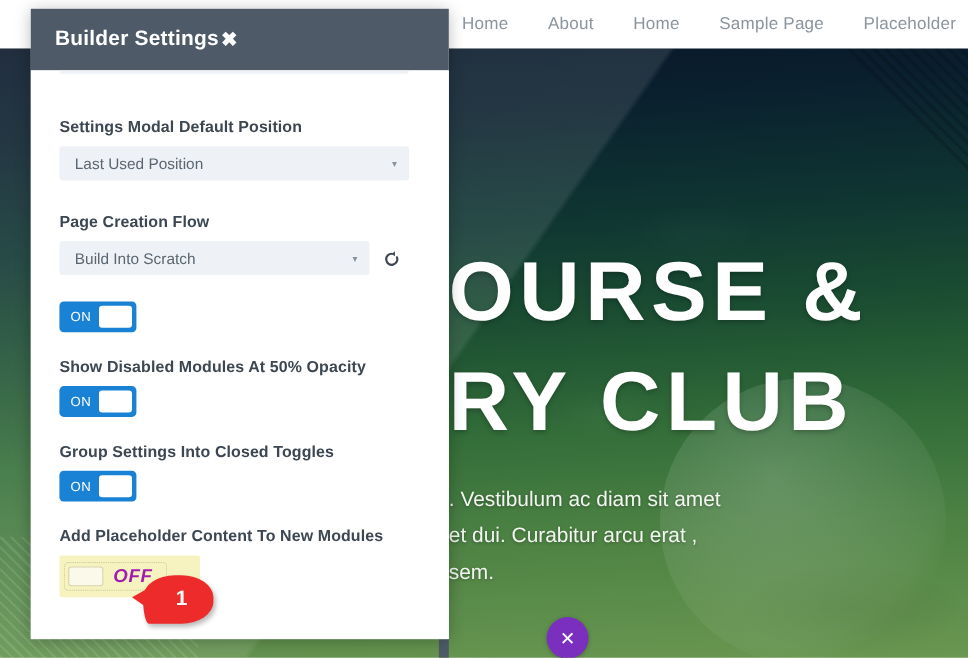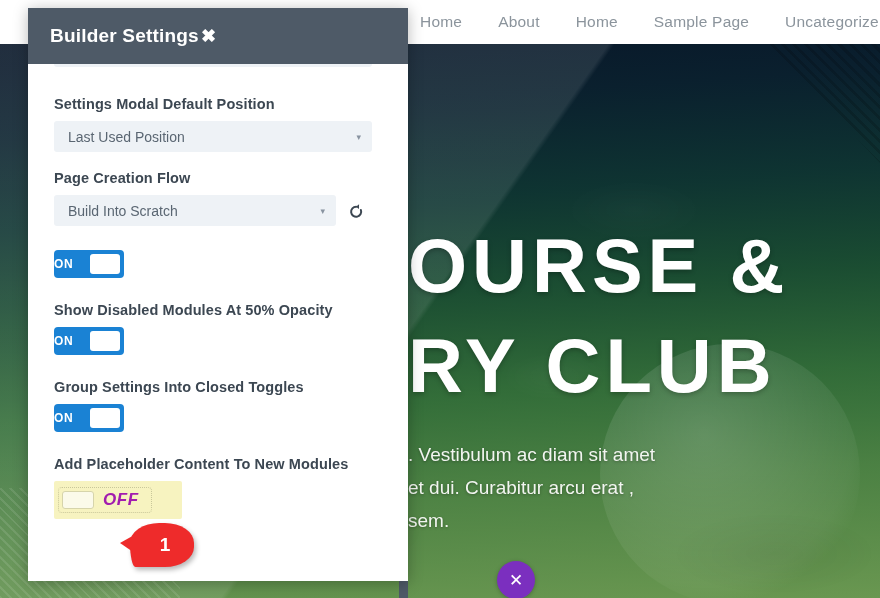--- a/index.html
+++ b/index.html
@@ -234,21 +234,21 @@
   .field-clipped {
     height: 14px;
     margin: 0 0 0 0;
     overflow: hidden;
   }
   .field-clipped .select-box {
     margin-top: -28px;
   }
 
   .field {
-    margin-top: 18px;
+    margin-top: 30px;
   }
 
   .field-label {
     font-size: 14.5px;
     font-weight: 700;
     color: #3c4752;
     letter-spacing: .1px;
     margin-bottom: 9px;
   }
 
@@ -308,22 +308,23 @@
     align-items: center;
   }
 
   .toggle.on {
     background: #1a82d4;
     justify-content: flex-start;
   }
   .toggle.on .toggle-text {
     color: #ffffff;
     font-size: 12px;
-    font-weight: 700;
+    font-weight: 400;
     letter-spacing: .6px;
+    margin-left: 10px;
   }
   .toggle.on .knob {
     position: absolute;
     right: 4px;
     top: 4px;
     width: 30px;
     height: 20px;
     background: #ffffff;
     border-radius: 3px;
   }
@@ -431,21 +432,21 @@
     <div id="fab-close">
       <span>✕</span>
     </div>
 
     <div id="site-header">
       <nav id="site-nav">
         <a class="nav-link" href="#">Home</a>
         <a class="nav-link" href="#">About</a>
         <a class="nav-link" href="#">Home</a>
         <a class="nav-link" href="#">Sample Page</a>
-        <a class="nav-link" href="#">Uncategorize</a>
+        <a class="nav-link" href="#">Placeholder</a>
       </nav>
     </div>
 
   </div>
 
   <div id="settings-modal">
 
     <div id="modal-header">
       <div id="modal-title">Builder Settings</div>
       <div id="modal-close">✖</div>

